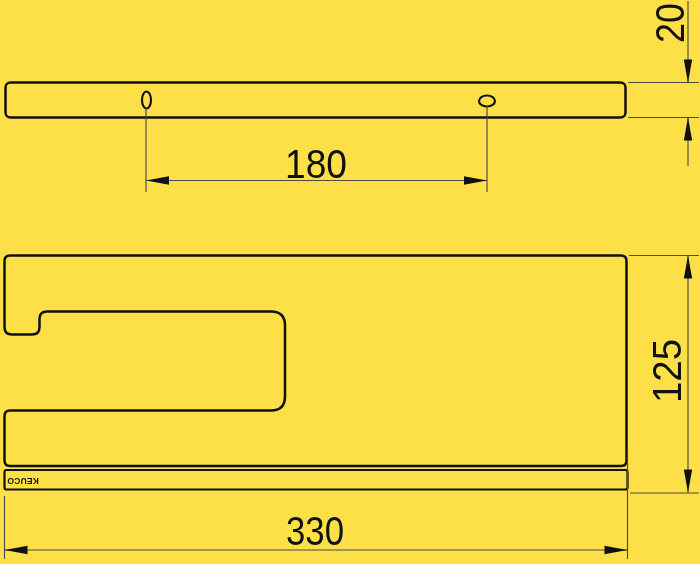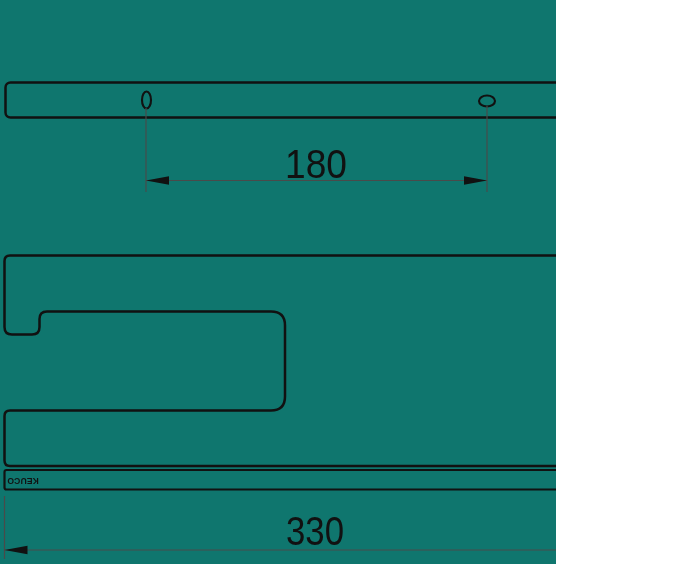--- a/index.html
+++ b/index.html
@@ -2,23 +2,23 @@
 <html><head>
 <meta charset="utf-8">
 <style>
   html, body {
     margin: 0;
     padding: 0;
     background: #ffffff;
   }
   #stage {
     position: relative;
-    width: 556px;
+    width: 700px;
     height: 564px;
-    background: #0f766e;
+    background: #fde047;
     overflow: hidden;
     font-family: "Liberation Sans", sans-serif;
   }
   svg {
     display: block;
   }
   .outline {
     fill: none;
     stroke: #111111;
     stroke-width: 2.5;

